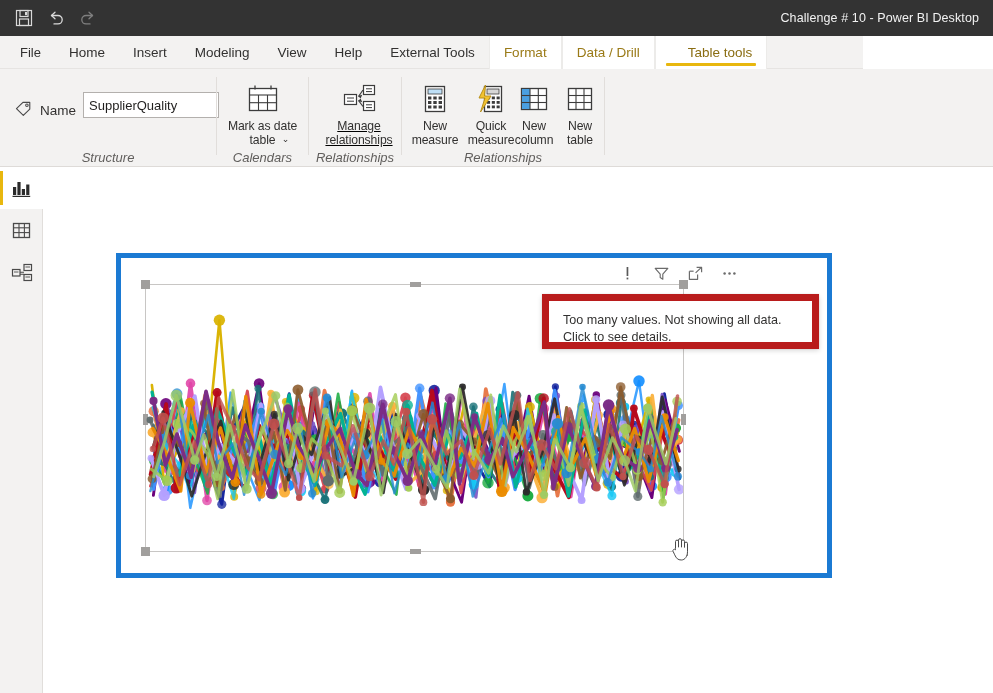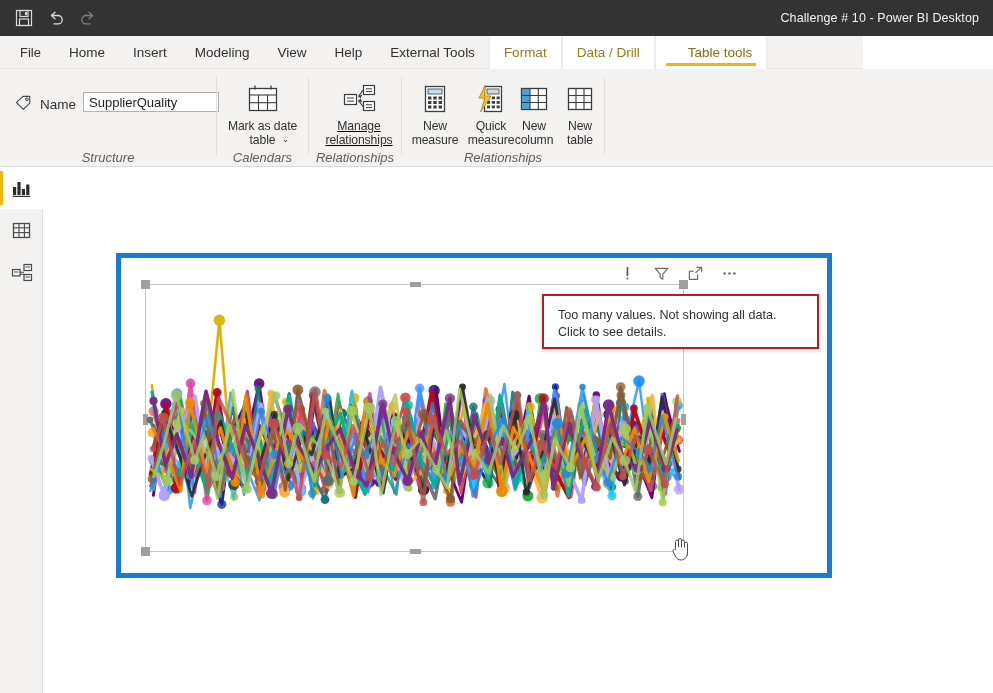--- a/index.html
+++ b/index.html
@@ -58,21 +58,21 @@
     position: absolute; bottom: 2px; left: 0; width: 100%;
     text-align: center; font-size: 13px; color: #605e5c; font-style: italic;
   }
   .rsep { position: absolute; top: 8px; width: 1px; height: 78px; background: #e1dedb; }
 
   
   .name-row { position: absolute; left: 14px; top: 23px; display: flex; align-items: flex-end; gap: 7px; }
   .tag-ico { width: 19px; height: 19px; display: block; }
   .name-lbl { font-size: 13.5px; color: #323130; }
   .name-box {
-    width: 136px; height: 20px; border: 1px solid #b3b0ad; background: #fff;
+    width: 136px; height: 26px; border: 1px solid #b3b0ad; background: #fff;
     font-size: 13px; color: #201f1e; padding: 0 5px; font-family: "Liberation Sans", sans-serif;
     outline: none;
   }
 
   
   .bigbtn {
     position: absolute; top: 10px; display: flex; flex-direction: column;
     align-items: center; cursor: default; text-align: center;
   }
   .bigbtn .bi { height: 40px; display: flex; align-items: center; justify-content: center; }
@@ -125,21 +125,21 @@
   .hdl.mid-h { width: 11px; height: 5px; }
   .hdl.mid-v { width: 5px; height: 11px; }
 
   
   .plot { position: absolute; left: 25px; top: 27px; width: 537px; height: 266px; overflow: hidden; }
   .plot svg { display: block; }
 
   
   .vtip {
     position: absolute; left: 421px; top: 36px; width: 277px; height: 55px;
-    background: #ffffff; border: 2px solid #b91c1c;
+    background: #ffffff; border: 7px solid #b91c1c;
     box-shadow: 0 1.6px 5px rgba(0,0,0,.16), 0 0.3px 1.2px rgba(0,0,0,.12);
     padding: 11px 30px 0 14px;
   }
   .vtip-text { font-size: 12.6px; color: #323130; line-height: 17px; }
 
   
   .cursor { position: absolute; left: 550px; top: 278px; width: 20px; height: 26px; pointer-events: none; }
 </style>
 </head>
 <body>

